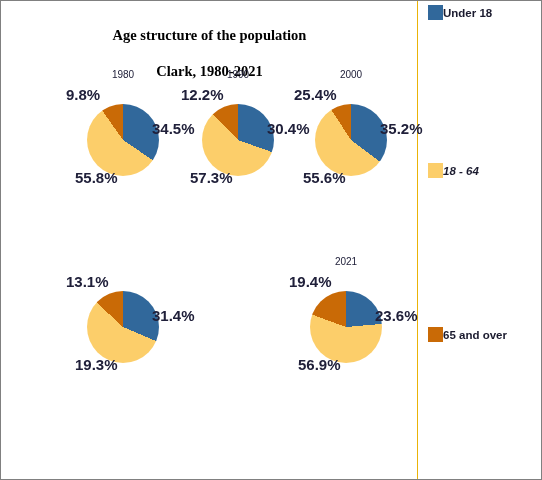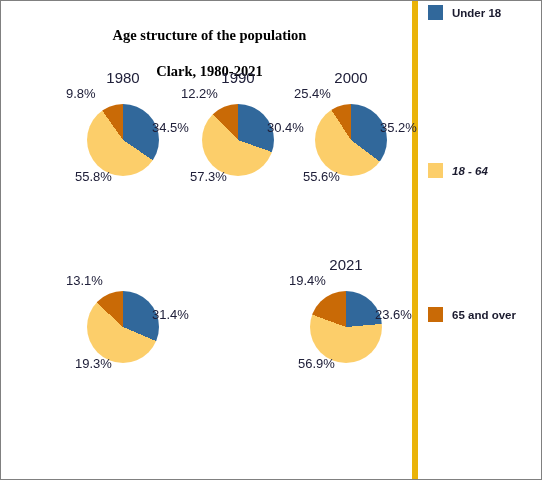--- a/index.html
+++ b/index.html
@@ -20,21 +20,21 @@
     box-sizing: border-box;
     border: 1px solid #808080;
     background: #ffffff;
   }
   #plot-area {
     position: absolute;
     left: 0px;
     top: 0px;
     width: 417px;
     height: 478px;
-    border-right: 6px solid #eab308;
+    border-right: 1px solid #eab308;
     box-sizing: border-box;
   }
   #chart-title {
     position: absolute;
     left: 0px;
     top: 7px;
     width: 417px;
     text-align: center;
     font-family: "Liberation Serif", serif;
     font-weight: bold;
@@ -47,36 +47,37 @@
     position: absolute;
     width: 130px;
     height: 130px;
   }
   .pie-year {
     position: absolute;
     top: 0px;
     left: 0px;
     width: 130px;
     text-align: center;
-    font-size: 15px;
+    font-size: 10px;
     color: #20203a;
   }
   .pie-disc {
     position: absolute;
     left: 29px;
     top: 35px;
     width: 72px;
     height: 72px;
     border-radius: 50%;
   }
   .pie-label {
     position: absolute;
-    font-size: 13px;
+    font-size: 15px;
     color: #20203a;
     white-space: nowrap;
+    font-weight: bold;
   }
   .lbl-blue  { left: 94px;  top: 40px; margin-top: 11px; }
   .lbl-yel   { left: -6px;  top: 100px; margin-left: 23px; }
   .lbl-ora   { left: 8px;   top: 17px; }
 
   #legend-panel {
     position: absolute;
     left: 418px;
     top: 0px;
     width: 123px;
@@ -87,21 +88,20 @@
     left: 9px;
     display: flex;
     align-items: center;
   }
   .legend-swatch {
     width: 15px;
     height: 15px;
     flex: 0 0 auto;
   }
   .legend-text {
-    margin-left: 9px;
     font-size: 11.5px;
     font-weight: bold;
     color: #1a1a2e;
     white-space: nowrap;
   }
 </style>
 </head>
 <body>
 
 <div id="figure">
@@ -157,19 +157,19 @@
 
   <div id="legend-panel">
     <div class="legend-entry" style="top:4px;">
       <span class="legend-swatch" style="background: rgb(49, 104, 155);"></span>
       <span class="legend-text">Under 18</span>
     </div>
     <div class="legend-entry" style="top:162px;font-style:italic;">
       <span class="legend-swatch" style="background: rgb(252, 206, 106);"></span>
       <span class="legend-text">18 - 64</span>
     </div>
-    <div class="legend-entry" style="top:306px;align-items:center;">
+    <div class="legend-entry" style="top:326px;align-items:center;">
       <span class="legend-swatch" style="background: rgb(201, 106, 6);"></span>
       <span class="legend-text">65 and over</span>
     </div>
   </div>
 
 </div>
 
 </body></html>

